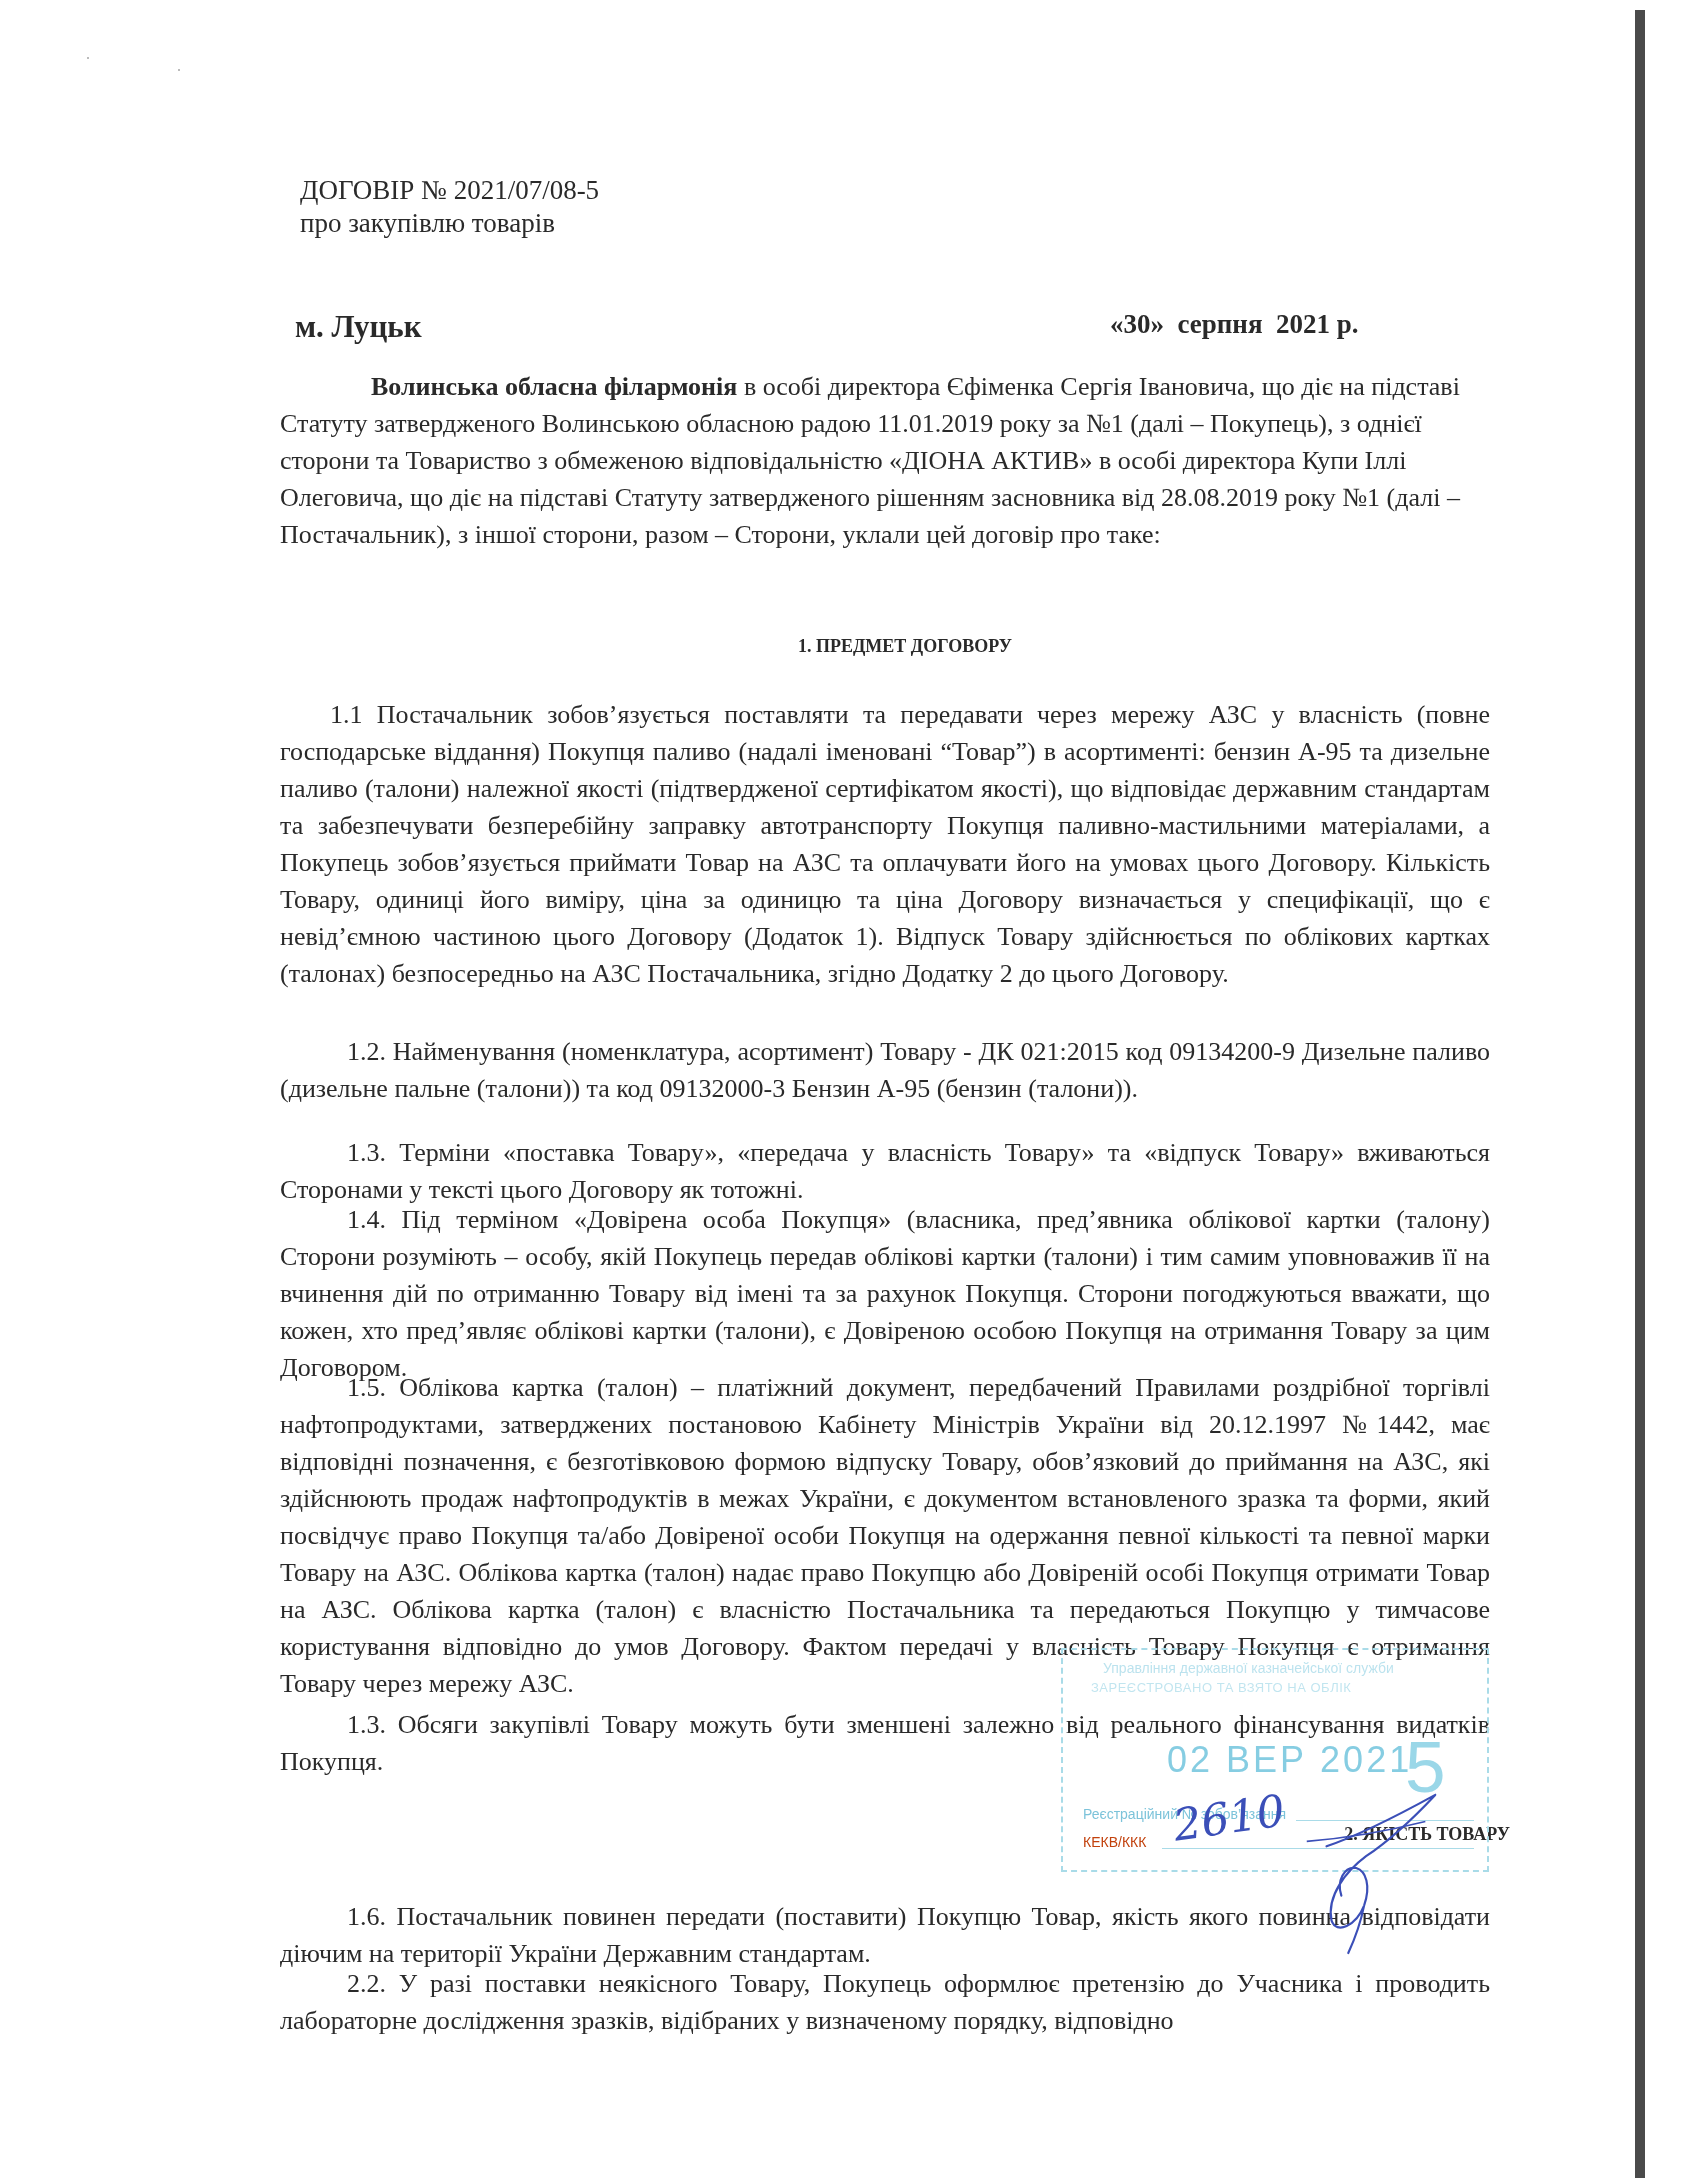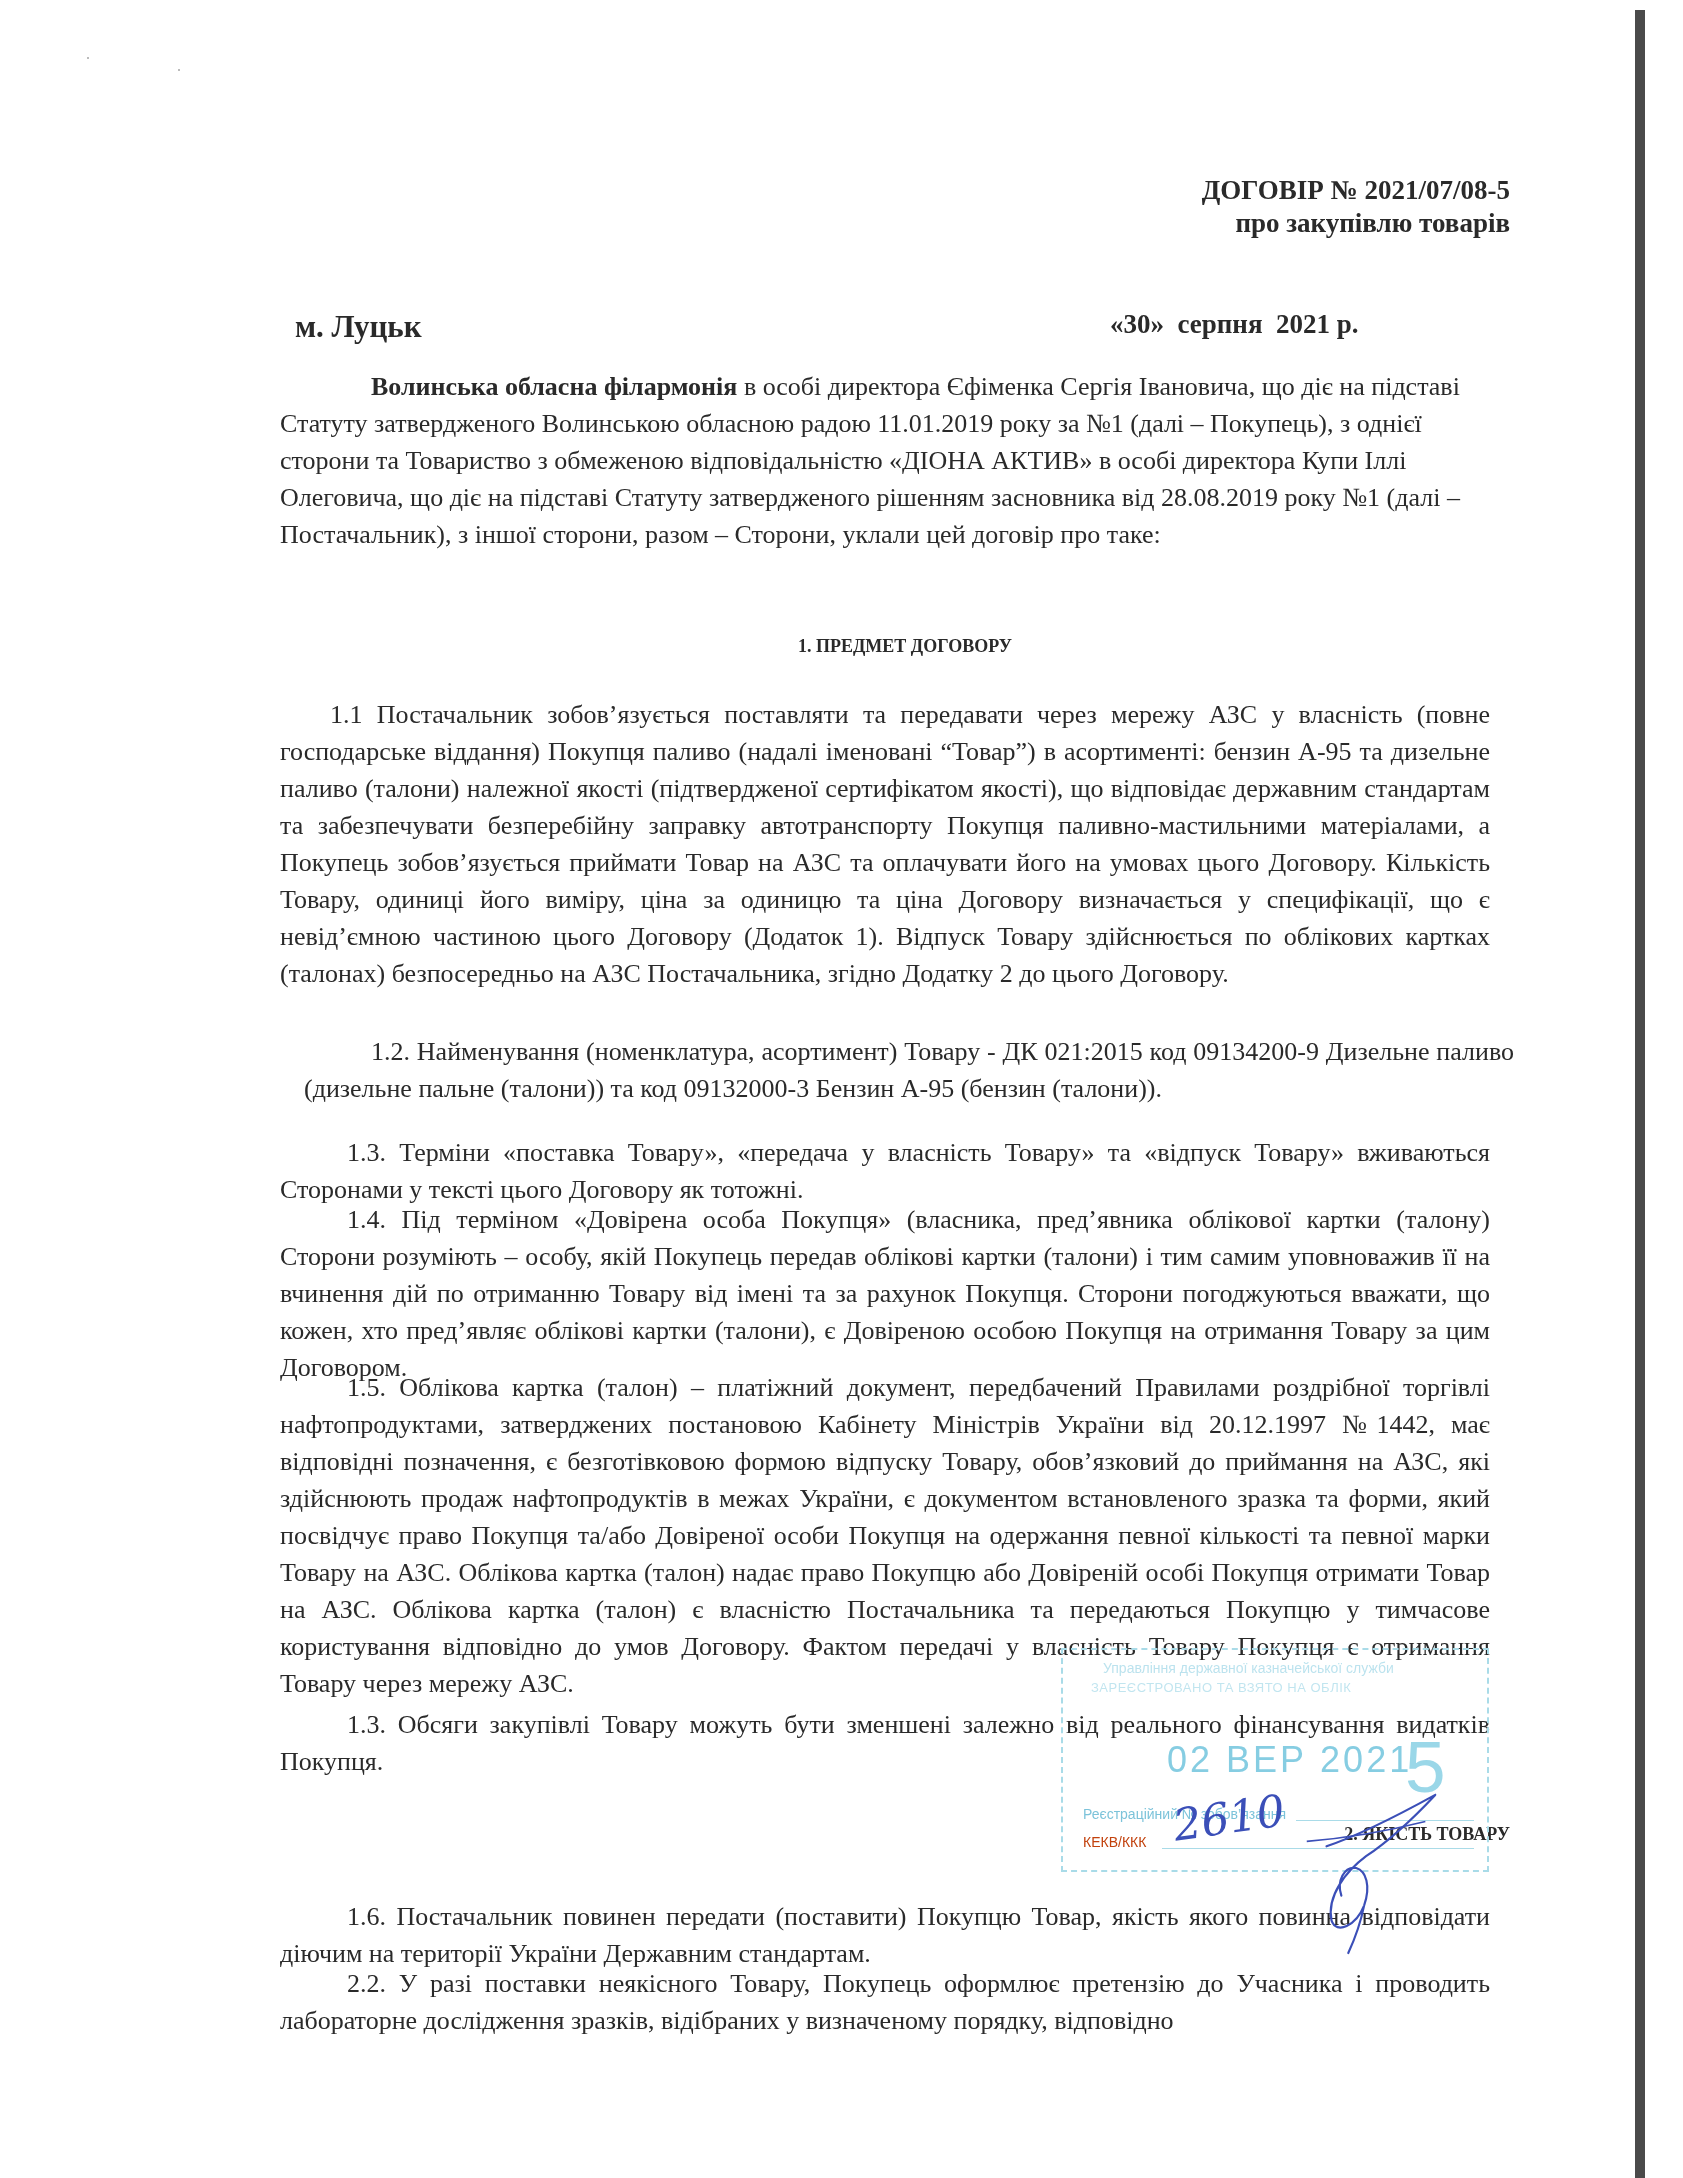--- a/index.html
+++ b/index.html
@@ -2,36 +2,36 @@
 <html><head>
 <meta charset="utf-8">
 <style>
   html, body { margin: 0; padding: 0; }
   body {
     width: 1683px; height: 2178px; background: #ffffff; position: relative; overflow: hidden;
     font-family: "Liberation Serif", "DejaVu Serif", serif; color: #2a2a2a;
   }
   .edge-bar { position: absolute; left: 1635px; top: 10px; width: 10px; height: 2168px; background: #4a4a4a; }
   .page { position: absolute; left: 280px; top: 0; width: 1210px; }
-  .title { position: absolute; left: 0; width: 1210px; text-align: right; font-weight: bold; font-size: 27px; line-height: 30px; }
+  .title { position: absolute; left: 0; width: 1210px; text-align: left; font-weight: normal; font-size: 27px; line-height: 30px; }
   .t1 { top: 175px; left: 20px; }
   .t2 { top: 208px; left: 20px; }
   .place { position: absolute; top: 309px; left: 0; font-weight: bold; font-size: 31px; margin-left: 15px; }
   .date { position: absolute; top: 309px; left: 830px; font-weight: bold; font-size: 27px; white-space: pre; }
   .para { position: absolute; left: 0; width: 1210px; font-size: 26px; line-height: 37px; text-align: justify; }
   .para .ind { display: inline-block; }
   .intro { top: 368px; width: 1193px; text-align: left; }
   .intro .ind { width: 91px; }
   .h { position: absolute; left: 0; width: 1210px; text-align: center; font-weight: bold; font-size: 18px; }
   .h1 { top: 636px; left: 20px; }
   .h2 { top: 1824px; left: 20px; text-align: right; }
   .p11 { top: 696px; }
   .p11 .ind { width: 50px; }
   .sub .ind { width: 67px; }
-  .p12 { top: 1033px; margin-left: 24px; }
+  .p12 { top: 1033px; }
   .p13 { top: 1134px; }
   .p14 { top: 1201px; }
   .p15 { top: 1369px; }
   .p13b { top: 1706px; }
   .p21 { top: 1898px; }
   .p22 { top: 1965px; }
   .last-left { text-align-last: left; }
   
   .stamp { position: absolute; left: 1061px; top: 1648px; width: 424px; height: 220px;
     border: 2px dashed #a9dbe8; color: #8fd0e3; font-family: "Liberation Sans", "DejaVu Sans", sans-serif; }

